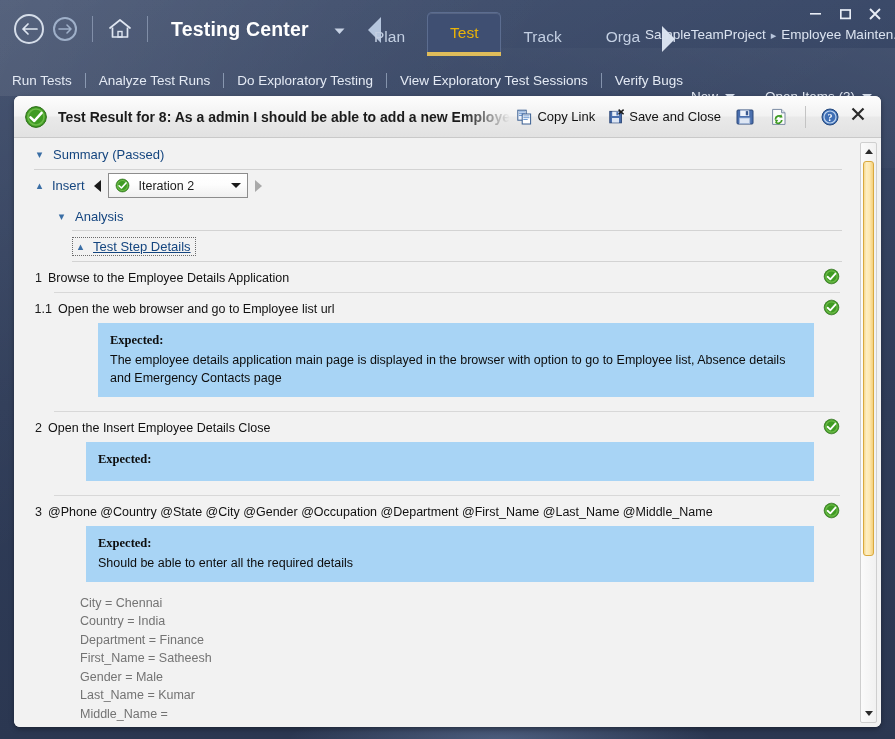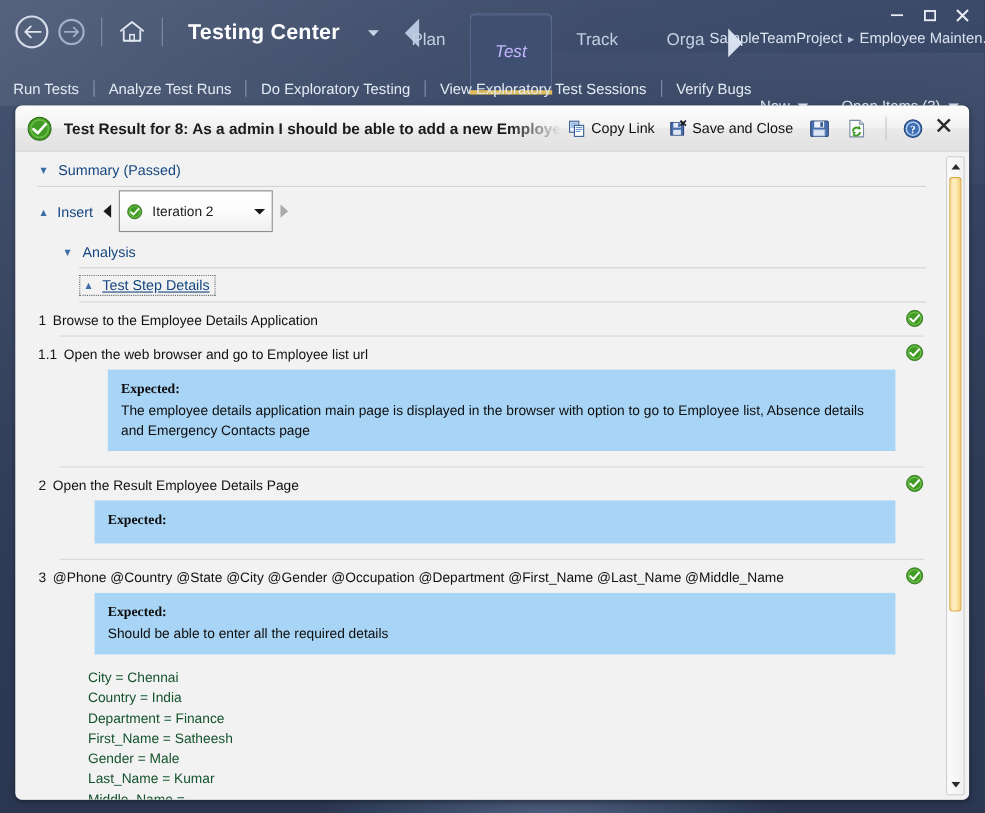--- a/index.html
+++ b/index.html
@@ -103,30 +103,29 @@
   .tabs {
     position: absolute; left: 352px; top: 12px;
     display: flex; align-items: stretch; height: 62px;
   }
   .tab {
     display: flex; align-items: center; justify-content: center;
     padding: 0 22px; font-size: 15.5px; color: #c3cfe2;
     height: 50px; white-space: nowrap;
   }
   .tab.active {
-    color: #c4b5fd;
+    color: #eab308;
     background: linear-gradient(180deg, #4a5b80 0%, #3c4b6d 55%, #374káro 100%);
     background-color: #3f4f72;
     border: 1px solid #5c6d90;
     border-bottom: none;
     border-radius: 5px 5px 0 0;
     box-shadow: inset 0 1px 0 rgba(255,255,255,0.12);
     position: relative;
-    height: 70px;
-    font-style: italic;
+    height: 40px;
   }
   .tab.active::after {
     content: ""; position: absolute; left: -1px; right: -1px; bottom: -4px;
     height: 4px; background: #e0bd5a;
   }
   .breadcrumb-sep-arrow {
     display: flex; align-items: center; margin: 0 2px 0 0; padding-bottom: 8px;
   }
   .breadcrumb {
     position: absolute; left: 645px; top: 27px;
@@ -226,21 +225,21 @@
   }
   .iter-arrow-right {
     width: 0; height: 0;
     border-top: 6px solid transparent; border-bottom: 6px solid transparent;
     border-left: 7px solid #a9a9a9;
   }
   .iter-combo {
     display: flex; align-items: center; gap: 9px;
     border: 1px solid #8d8d8d;
     background: linear-gradient(180deg,#ffffff 0%, #fdfdfd 45%, #f0f0f0 100%);
-    height: 38px; min-width: 140px; padding: 0 6px 0 6px;
+    height: 25px; min-width: 140px; padding: 0 6px 0 6px;
     font-size: 12.5px; color: #1b1b1b;
   }
   .iter-combo .label { flex: 1 1 auto; }
 
   
   .steps { padding: 0 0 0 0; }
   .step-row {
     display: flex; align-items: flex-start;
     padding: 8px 0 7px 0;
     position: relative;
@@ -259,21 +258,21 @@
     padding: 8px 12px 10px 12px;
     font-size: 12.5px; color: #0d0d0d; line-height: 1.45;
   }
   .expected.sub { margin-left: 84px; }
   .expected .etitle { font-weight: bold; display: block; margin-bottom: 2px; font-family: Liberation Serif, serif; }
 
   .step-sep { height: 1px; background: #d8d8d8; margin: 0 20px 0 40px; }
 
   .params {
     padding: 12px 0 0 66px;
-    font-size: 12.5px; color: #14532d; line-height: 1.48;
+    font-size: 12.5px; color: #737373; line-height: 1.48;
   }
   .params div { white-space: pre; }
 
   
   .vscroll {
     flex: 0 0 17px; width: 17px;
     background: #f4f4f4;
     border-left: 1px solid #dcdcdc;
     position: relative;
     margin: 4px 4px 4px 0;
@@ -535,21 +534,21 @@
           </div>
           <div class="expected sub">
             <span class="etitle">Expected:</span>
             <span>The employee details application main page is displayed in the browser with option to go to Employee list, Absence details and Emergency Contacts page</span>
           </div>
 
           <div class="step-sep" style="margin-top:14px;"></div>
 
           <div class="step-row">
             <div class="step-num">2</div>
-            <div class="step-text">Open the Result Employee Details Page</div>
+            <div class="step-text">Open the Insert Employee Details Close</div>
             <div class="step-status">
               <svg width="17" height="17" viewBox="0 0 24 24">
                 <circle cx="12" cy="12" r="11" fill="#ffffff"></circle>
                 <circle cx="12" cy="12" r="10.4" fill="#3f9b23"></circle>
                 <circle cx="12" cy="12" r="10.4" fill="none" stroke="#2c6b18" stroke-width="1"></circle>
                 <circle cx="12" cy="12" r="8" fill="none" stroke="#7cc455" stroke-width="1.8" opacity="0.75"></circle>
                 <path d="M6.5 12.4 L10.3 16 L17.6 7.9" stroke="#ffffff" stroke-width="2.6" fill="none" stroke-linecap="round" stroke-linejoin="round"></path>
               </svg>
             </div>
           </div>

